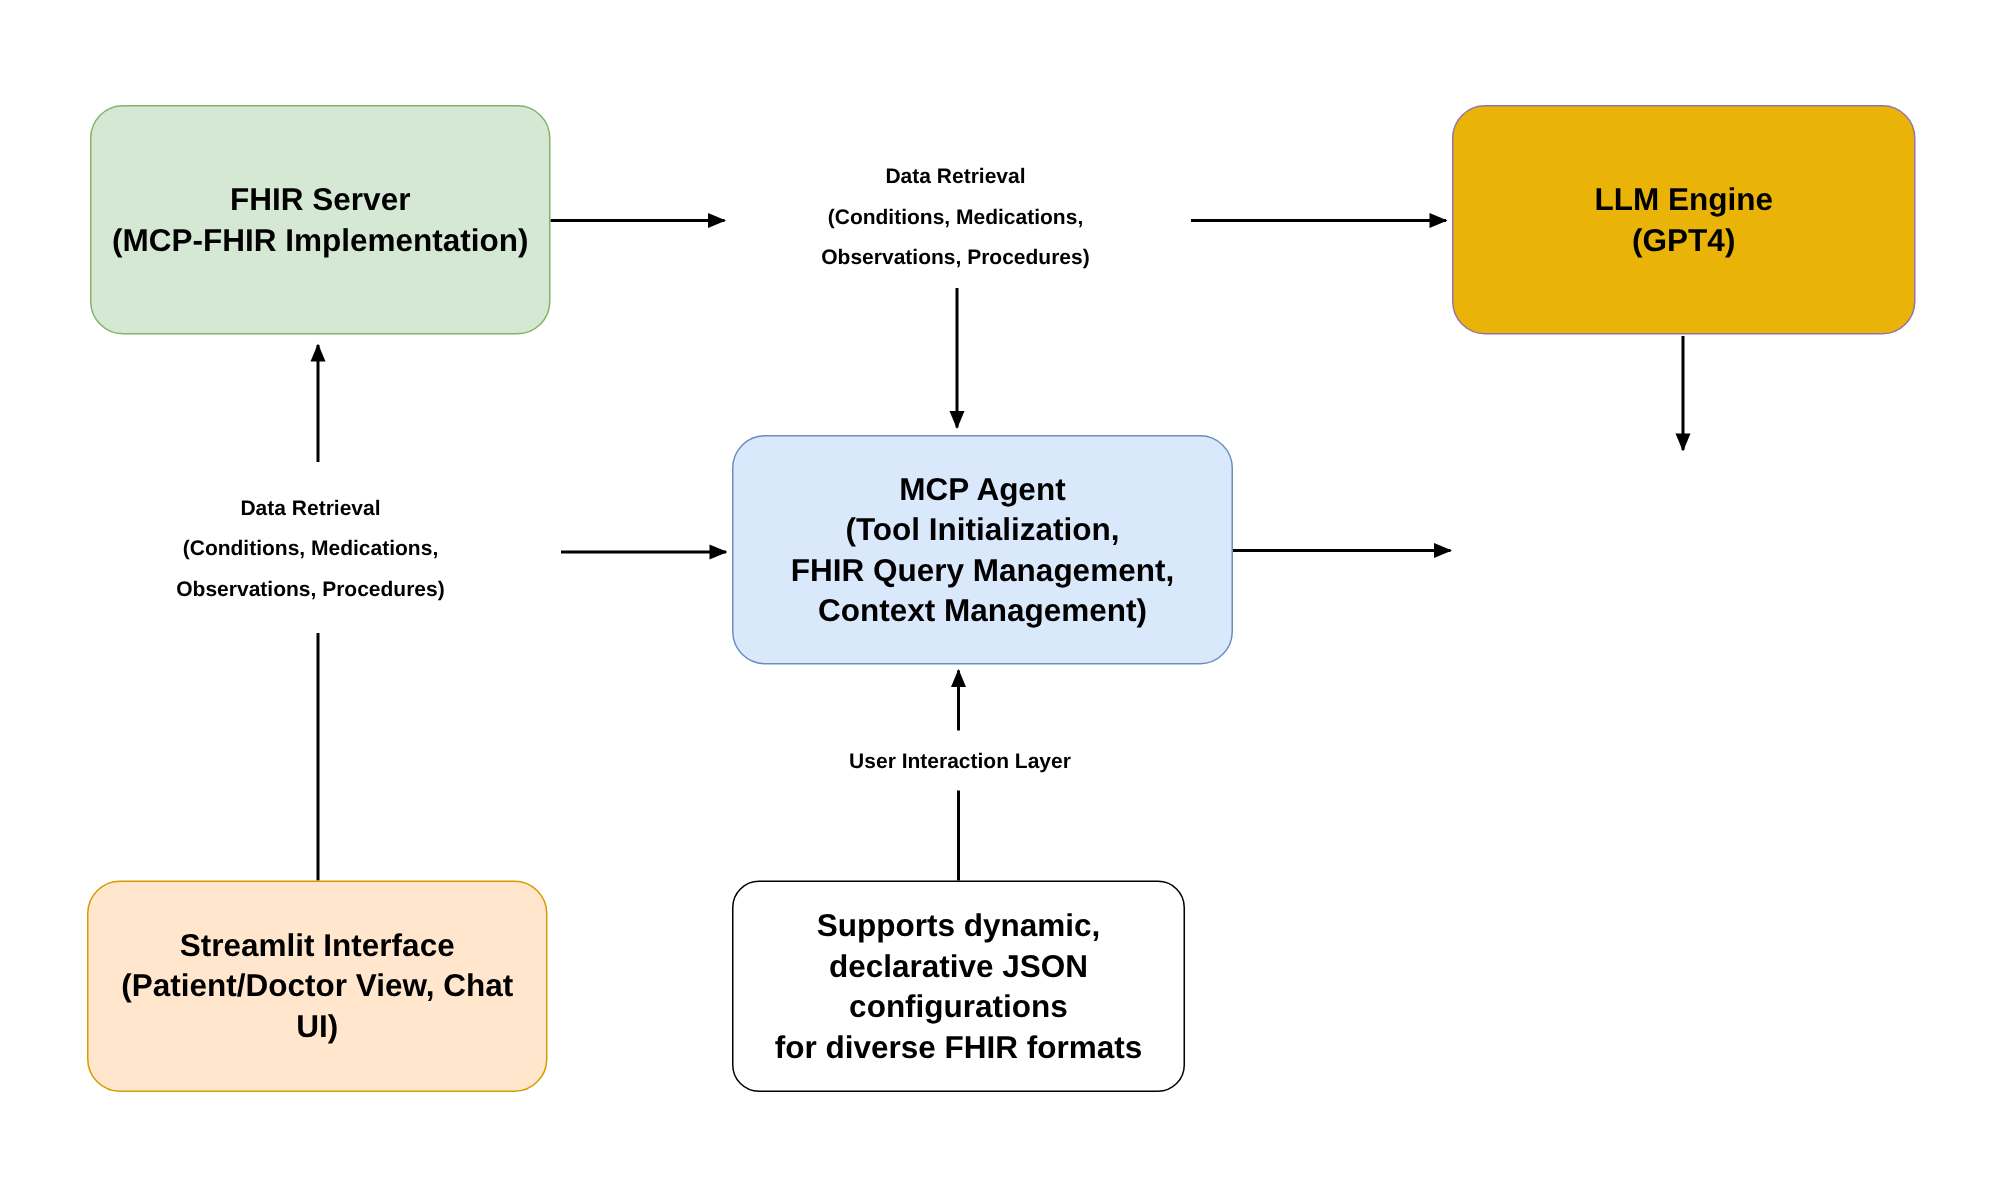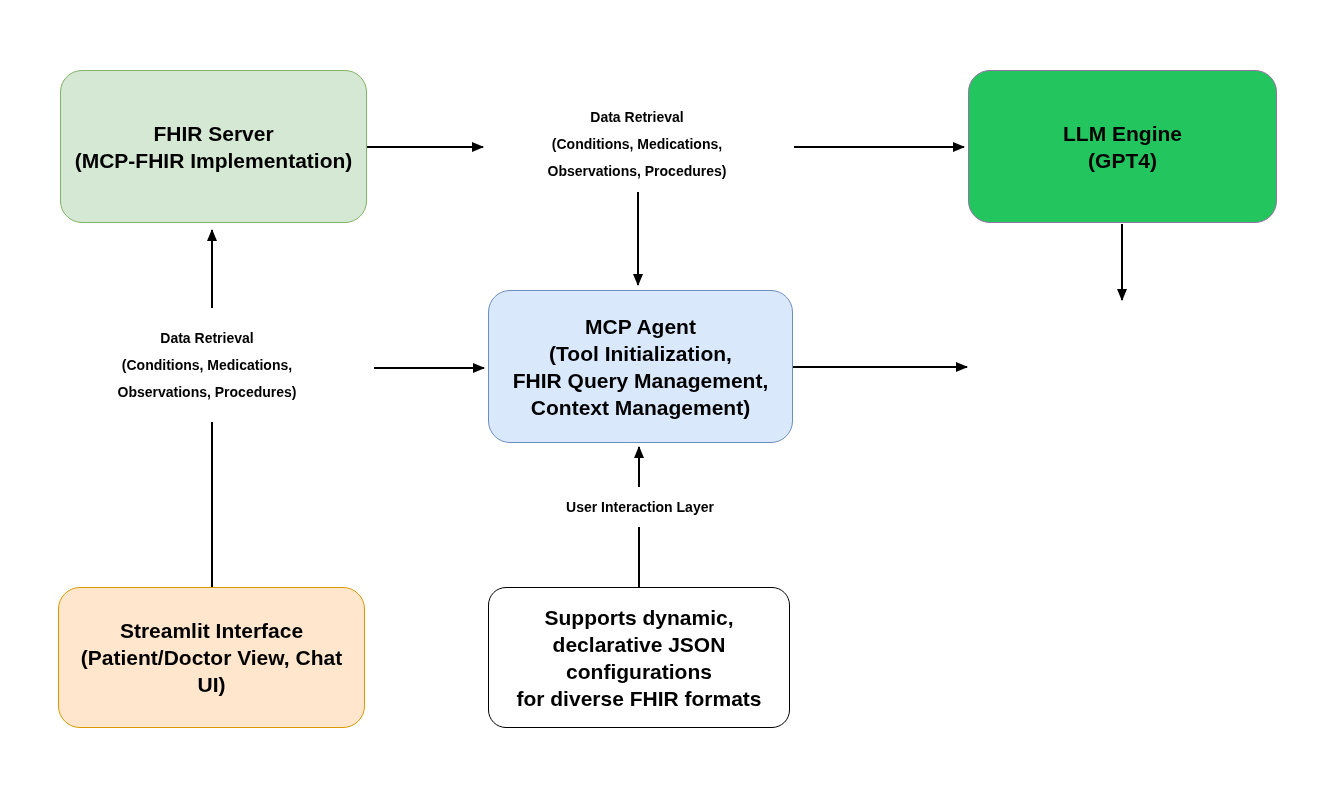--- a/index.html
+++ b/index.html
@@ -49,21 +49,21 @@
     font-size: 14px;
     line-height: 27px;
     color: #000000;
     white-space: pre-line;
   }
   .flabel.bg { background: #ffffff; }
 
   
   #node-fhir-server      { left: 60px;  top: 70px;  width: 307px; height: 153px; }
   #node-llm-engine       { left: 968px; top: 70px;  width: 309px; height: 153px; }
-  #node-mcp-agent        { left: 488px; top: 290px; width: 305px; height: 153px; }
+  #node-mcp-agent        { left: 488px; top: 290px; width: 334px; height: 153px; }
   #node-streamlit        { left: 58px;  top: 587px; width: 307px; height: 141px; }
   #node-json-note        { left: 488px; top: 587px; width: 302px; height: 141px; border-radius: 18px; }
 
   
   #label-data-retrieval-top  { left: 462px;  top: 102px; width: 350px; height: 84px; }
   #label-data-retrieval-left { left: 40px;   top: 308px; width: 334px; height: 114px; }
   #label-natural-language    { left: 1010px; top: 341px; width: 220px; height: 54px; }
   #label-user-interaction    { left: 512px;  top: 487px; width: 256px; height: 40px; }
 </style>
 </head>
@@ -85,21 +85,21 @@
       <path d="M793,367 L967,367" marker-end="url(#arrowhead)"></path>
       <path d="M365,368 L484,368" marker-end="url(#arrowhead)"></path>
       <path d="M212,587 L212,230" marker-end="url(#arrowhead)"></path>
       <path d="M639,587 L639,447" marker-end="url(#arrowhead)"></path>
     </g>
   </svg>
 
   <div class="node" id="node-fhir-server" style="background-color: rgb(213, 232, 212); border-color: rgb(130, 179, 102);">FHIR Server
 (MCP-FHIR Implementation)</div>
 
-  <div class="node" id="node-llm-engine" style="background-color: #22c55e; border-color: rgb(150, 115, 166);">LLM Engine
+  <div class="node" id="node-llm-engine" style="background-color: #eab308; border-color: rgb(150, 115, 166);">LLM Engine
 (GPT4)</div>
 
   <div class="node" id="node-mcp-agent" style="background-color: rgb(218, 232, 252); border-color: rgb(108, 142, 191);">MCP Agent
 (Tool Initialization,
 FHIR Query Management,
 Context Management)</div>
 
   <div class="node" id="node-json-note" style="background-color: rgb(255, 255, 255); border-color: rgb(0, 0, 0);">Supports dynamic,
 declarative JSON
 configurations

